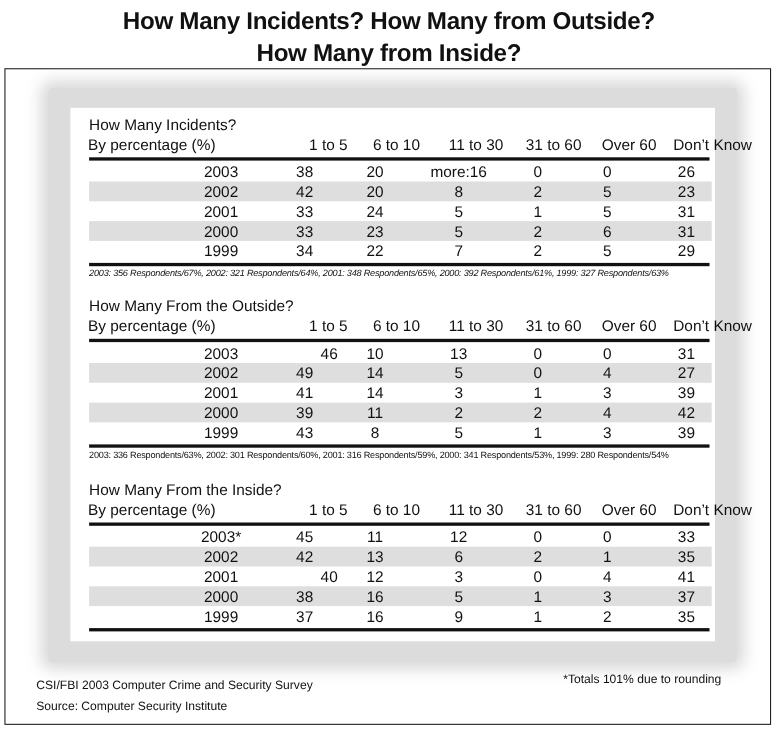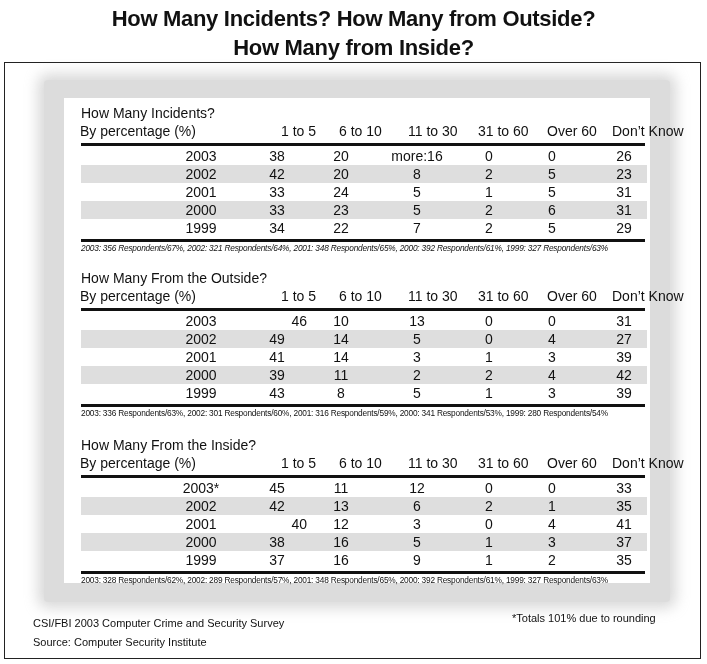--- a/index.html
+++ b/index.html
@@ -209,19 +209,18 @@
       <div class="row" style="top: 114px;">
         <span style="left: 80px; width: 80px;">1999</span>
         <span style="left: 166px; width: 60px;">37</span>
         <span style="left: 230px; width: 60px;">16</span>
         <span style="left: 306px; width: 60px;">9</span>
         <span style="left: 378px; width: 60px;">1</span>
         <span style="left: 441px; width: 60px;">2</span>
         <span style="left: 513px; width: 60px;">35</span>
       </div>
       <div class="rule" style="top: 134px;"></div>
-      <div class="note" style="top: 138px;">2003: 328 Respondents/62%, 2002: 289 Respondents/57%, 2001: 348 Respondents/65%, 2000: 392 Respondents/61%, 1999: 327 Respondents/63%</div>
     </div>
   </div>
 
 <div class="footer" style="left:33px;top:617px;">CSI/FBI 2003 Computer Crime and Security Survey</div>
 <div class="footer" style="left:33px;top:636px;">Source: Computer Security Institute</div>
 <div class="footer" style="left:512px;top:612px;">*Totals 101% due to rounding</div>
 
 </body></html>

